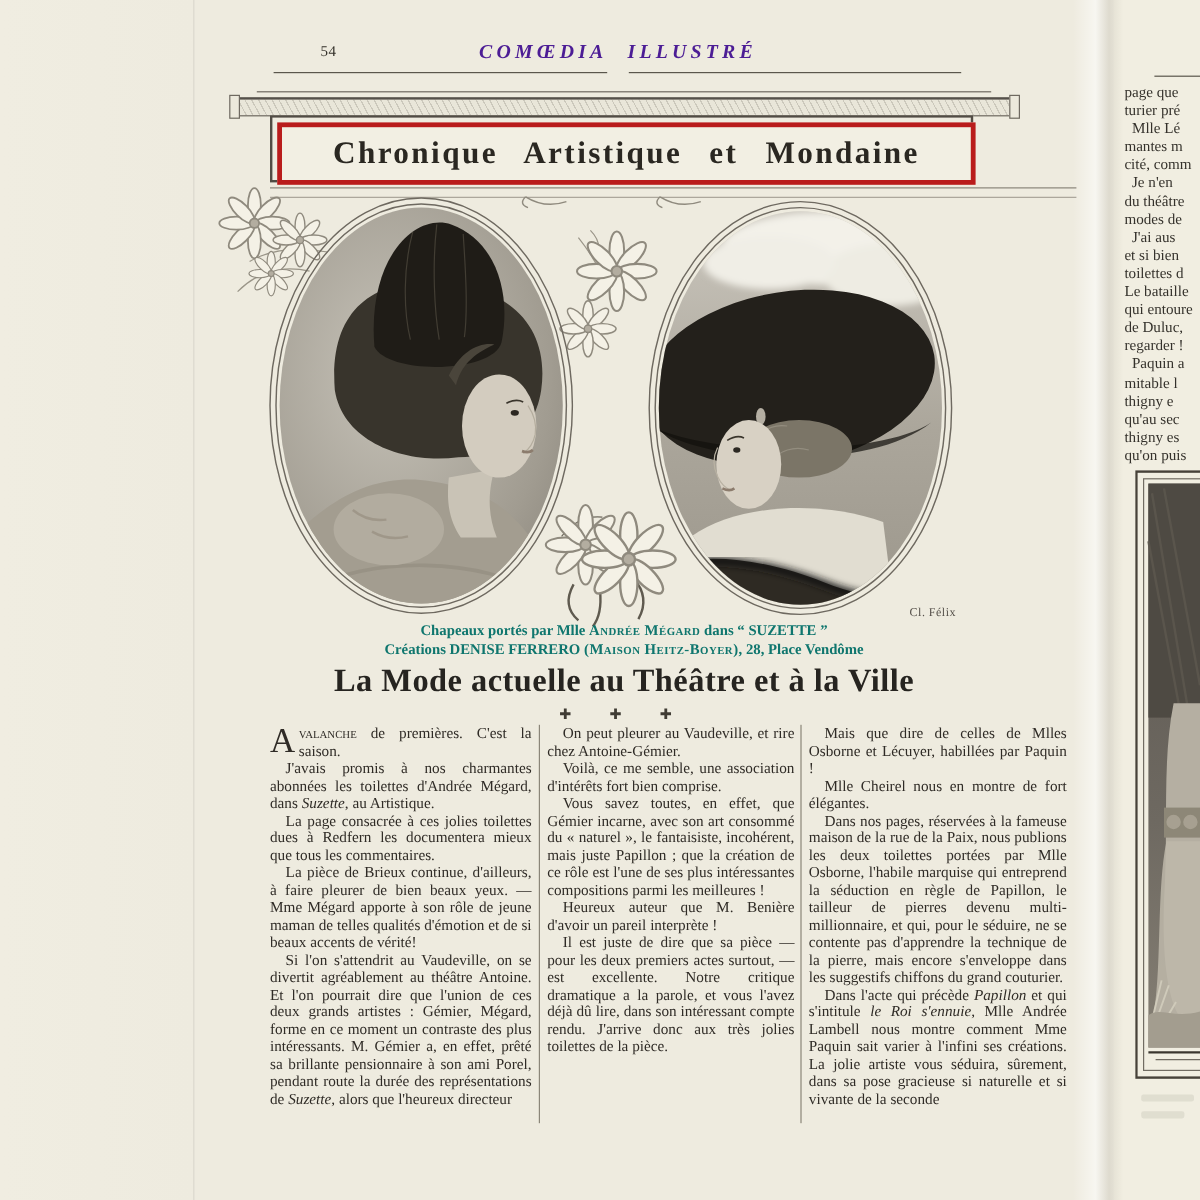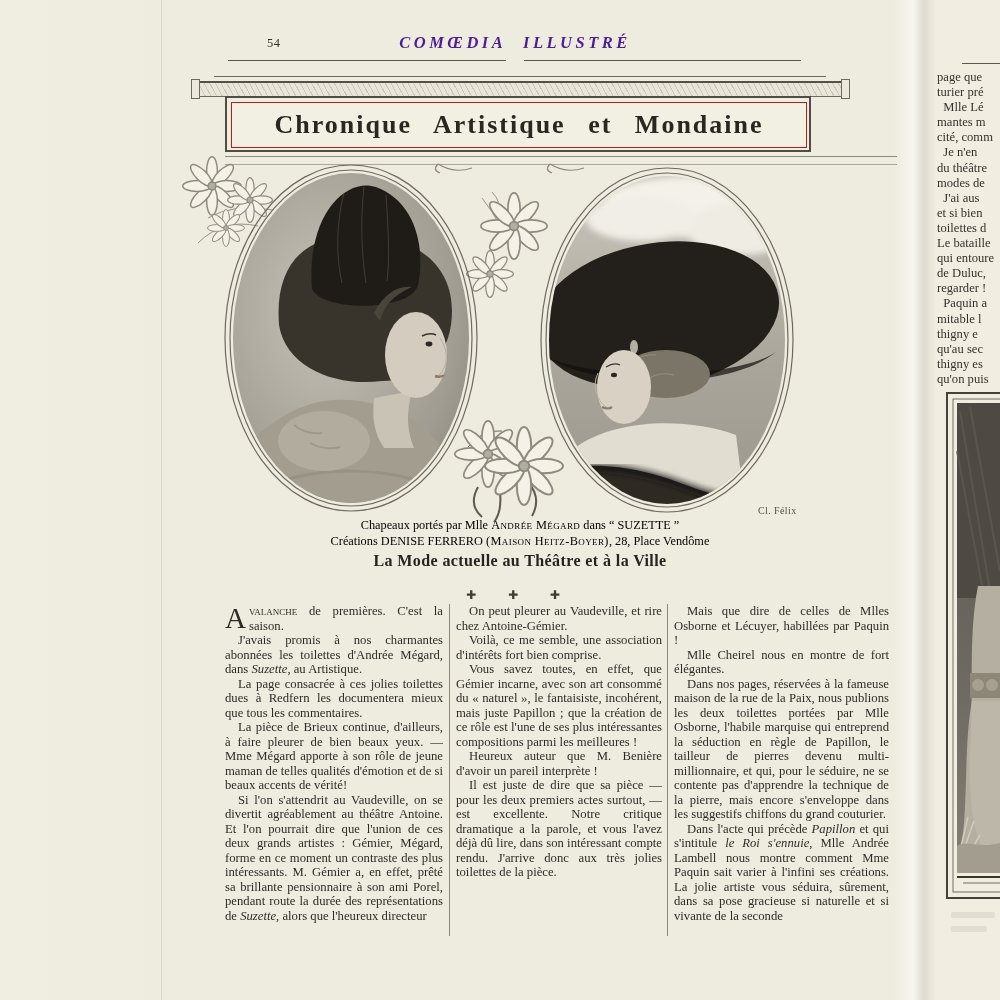--- a/index.html
+++ b/index.html
@@ -24,32 +24,32 @@
   .head-rule.l{left:228px;width:278px;}
   .head-rule.r{left:524px;width:277px;}
   
   .ped-topline{left:214px;top:76px;width:612px;height:0;border-top:1px solid #6e6960;}
   .ped-shelf{left:199px;top:81px;width:642px;height:13px;background:#e9e6d9;
     border-top:2px solid #55504a;border-bottom:1px solid #6e6960;
     background-image:repeating-linear-gradient(62deg,rgba(85,80,70,.20) 0 1px,rgba(0,0,0,0) 1px 5px);}
   .ped-cap{top:79px;width:7px;height:18px;background:#ece9dc;border:1px solid #6e6960;}
   .ped-cap.l{left:191px;} .ped-cap.r{left:841px;}
   .banner{left:225px;top:96px;width:586px;height:56px;border:2px solid #514c44;background:#efece0;padding:4px;box-sizing:border-box;}
-  .banner-inner{width:100%;height:100%;border:1px solid #b91c1c;background:#f2efe3;
+  .banner-inner{width:100%;height:100%;border:4px solid #b91c1c;background:#f2efe3;
     display:flex;align-items:center;justify-content:center;}
   .banner-inner span{font-weight:700;font-size:26px;letter-spacing:2px;word-spacing:14px;color:#2a2721;}
   .under-line1{left:225px;top:156px;width:672px;height:0;border-top:1px solid rgba(90,85,75,.65);}
   .under-line2{left:225px;top:164px;width:672px;height:0;border-top:1px solid rgba(90,85,75,.45);}
   
   svg{display:block;}
   .credit{left:758px;top:505px;font-size:10px;color:#55504a;letter-spacing:.4px;}
-  .caption{left:235px;top:517px;width:570px;text-align:center;font-size:12.3px;line-height:16px;color:#000000;}
+  .caption{left:235px;top:517px;width:570px;text-align:center;font-size:12.3px;line-height:16px;color:#0f766e;font-weight:bold;}
   .caption .sc{font-variant:small-caps;letter-spacing:.4px;}
   .section-title{left:225px;top:552px;width:590px;text-align:center;
-    font-weight:700;font-size:16px;letter-spacing:.4px;color:#262420;}
+    font-weight:700;font-size:27px;letter-spacing:.4px;color:#262420;}
   .crosses{left:225px;top:588px;width:590px;text-align:center;
     font-family:"DejaVu Sans",sans-serif;font-size:12px;letter-spacing:14px;color:#403c34;}
   
   .col{top:604px;text-align:justify;font-size:12.7px;line-height:14.5px;color:#2f2b26;}
   .col1{left:225px;width:218px;}
   .col2{left:456px;width:206px;}
   .col3{left:674px;width:215px;}
   .col p{margin:0;text-indent:13px;}
   .col p.flush{text-indent:0;}
   .it{font-style:italic;}

